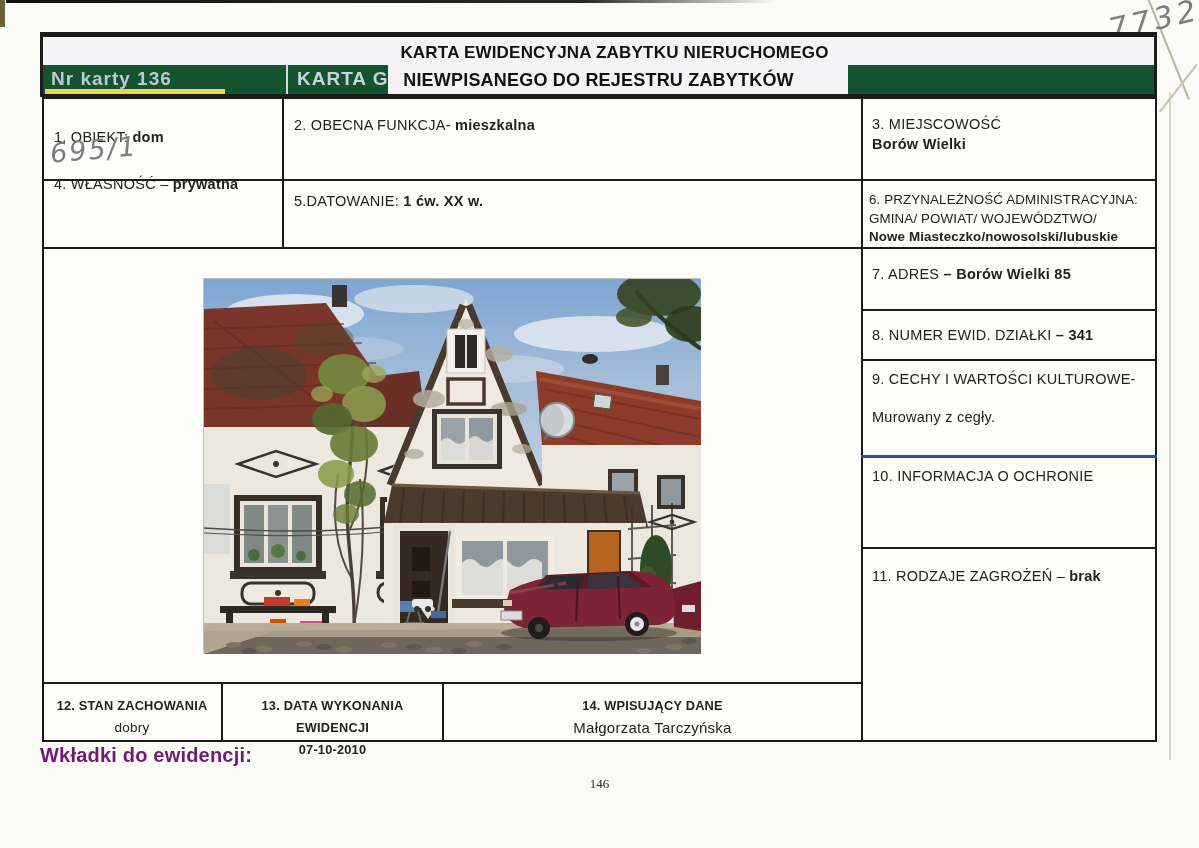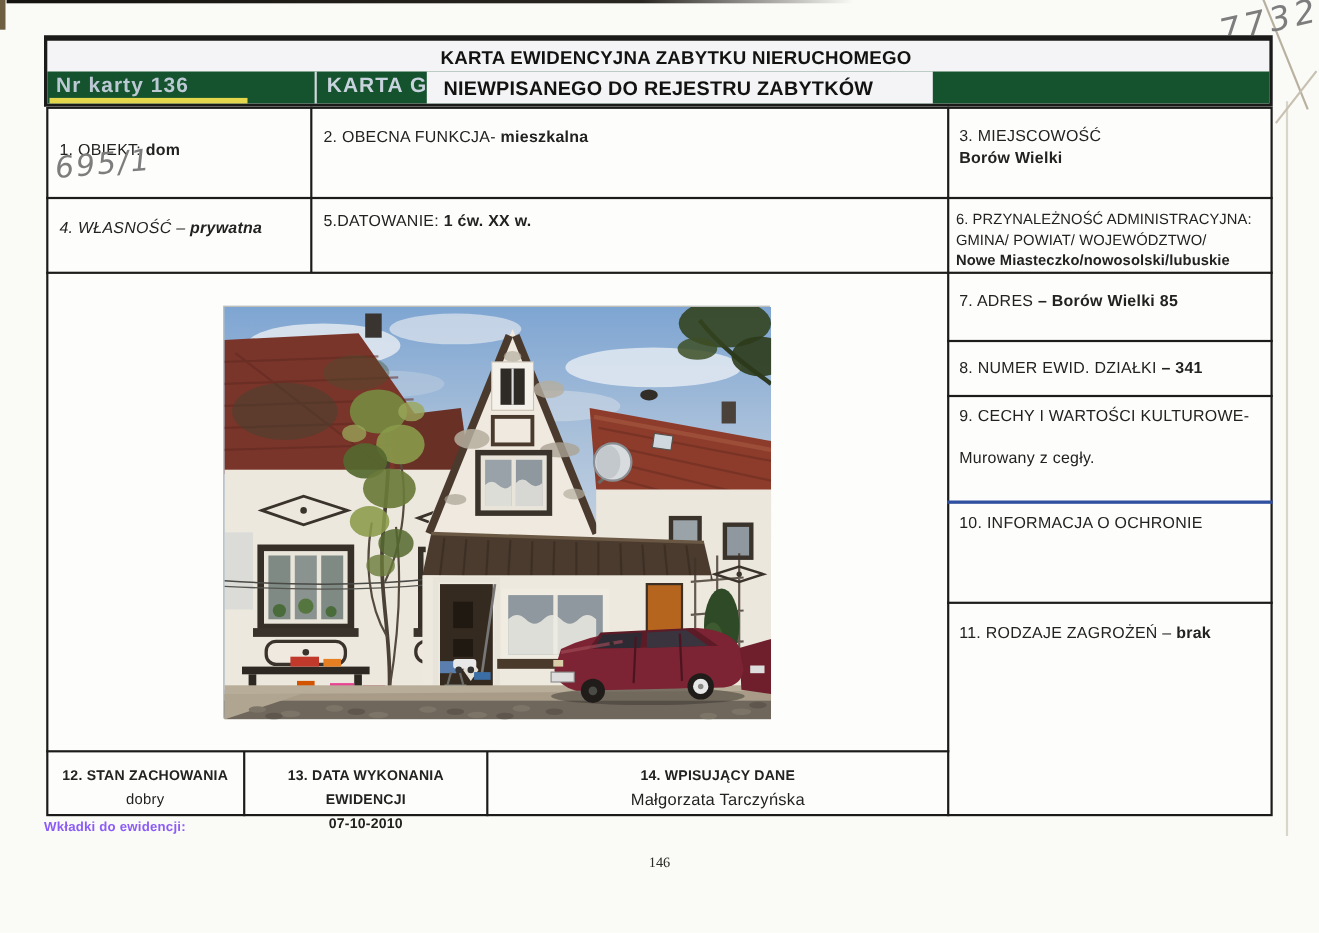--- a/index.html
+++ b/index.html
@@ -35,21 +35,21 @@
   .title2{position:absolute;left:0;top:33px;width:100%;text-align:center;font-size:18px;font-weight:bold;color:#121210;letter-spacing:.2px;}
   
   .table-frame{left:42px;top:97px;width:1115px;height:645px;border:2px solid #1b1b19;background:#fdfdfb;}
   .line{background:#1c1c1a;}
   .blue-line{background:#2f4f9f;}
   
   .cell{position:absolute;box-sizing:border-box;font-size:14.5px;letter-spacing:.25px;color:#222220;}
   .b{font-weight:bold;}
   .ctr{text-align:center;}
   .small-label{font-size:12.8px;font-weight:bold;letter-spacing:.2px;}
-  .footer-label{left:40px;top:744px;font-size:12px;font-weight:bold;letter-spacing:.2px;color:#8b5cf6;}
+  .footer-label{left:40px;top:744px;font-size:20px;font-weight:bold;letter-spacing:.2px;color:#701a75;}
   .page-no{left:0;top:776px;width:1199px;text-align:center;font-family:"Liberation Serif","DejaVu Serif",serif;font-size:13px;color:#2a2a28;}
   .photo-wrap{left:203px;top:278px;width:497px;height:375px;border:1px solid #c3c0b6;background:#9db4cc;}
   .photo-wrap svg{display:block;}
 </style>
 </head>
 <body>
 
 <div class="abs scan-top-line"></div>
 <div class="abs scan-left-corner"></div>
 <div class="abs paper-edge-v"></div>
@@ -90,21 +90,21 @@
 <div class="abs hand" style="left:50px;top:134px;font-size:27px;transform:rotate(-5deg);letter-spacing:2px;">695/1</div>
 <div class="cell" style="left:294px;top:117px;width:540px;">
   <span>2. OBECNA FUNKCJA-</span>
   <span class="b">mieszkalna</span>
 </div>
 <div class="cell" style="left:872px;top:115px;width:275px;line-height:1.35;">
   <span>3. MIEJSCOWOŚĆ</span><br>
   <span class="b">Borów Wielki</span>
 </div>
 
-<div class="cell" style="left:54px;top:200px;width:220px;font-style:italic;">
+<div class="cell" style="left:54px;top:176px;width:220px;">
   <span>4. WŁASNOŚĆ –</span>
   <span class="b">prywatna</span>
 </div>
 <div class="cell" style="left:294px;top:193px;width:540px;">
   <span>5.DATOWANIE:</span>
   <span class="b">1 ćw. XX w.</span>
 </div>
 <div class="cell" style="left:869px;top:191px;width:284px;font-size:13.4px;line-height:1.38;letter-spacing:.1px;">
   <span>6. PRZYNALEŻNOŚĆ ADMINISTRACYJNA:</span><br>
   <span>GMINA/ POWIAT/ WOJEWÓDZTWO/</span><br>

